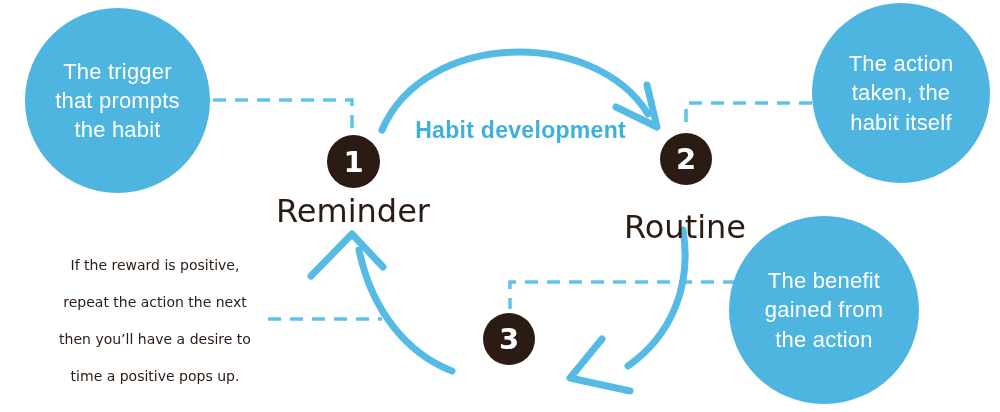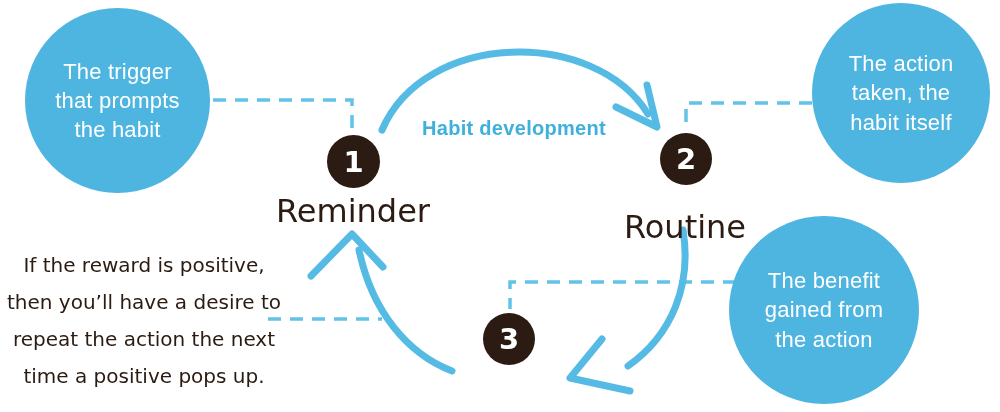--- a/index.html
+++ b/index.html
@@ -34,23 +34,23 @@
   }
   .bubble-inner { width: 78%; }
   .bubble-trigger { left: 25px; top: 8px;  width: 185px; height: 185px; }
   .bubble-action  { left: 812px; top: 3px; width: 178px; height: 180px; }
   .bubble-benefit { left: 729px; top: 216px; width: 190px; height: 188px; }
 
   .title {
     position: absolute;
     left: 402px; top: 117px;
     width: 224px;
-    text-align: center;
+    text-align: right;
     color: #3fafdc;
-    font-size: 20px;
+    font-size: 23px;
     font-weight: bold;
     line-height: 1.15;
     letter-spacing: 0.3px;
   }
 
   .marker {
     position: absolute;
     border-radius: 50%;
     background: #2b1b12;
     color: #ffffff;
@@ -74,26 +74,26 @@
     font-size: 32px;
     font-weight: 500;
     white-space: nowrap;
   }
   .label-1 { left: 273px; top: 192px; }
   .label-2 { left: 605px; top: 208px; }
   .label-3 { left: 431px; top: 363px; }
 
   .note {
     position: absolute;
-    left: 0px; top: 247px;
+    left: 11px; top: 247px;
     width: 288px;
     text-align: center;
     color: #2b1b12;
     font-family: "DejaVu Sans", sans-serif;
-    font-size: 20px;
+    font-size: 14px;
     font-weight: 500;
     line-height: 37px;
   }
   .note div { white-space: nowrap; }
 </style>
 </head>
 <body>
 
 <div class="stage">
 
@@ -136,18 +136,18 @@
   </div>
   <div class="marker marker-3">
     <span>3</span>
   </div>
 
   <div class="step-label label-1">Reminder</div>
   <div class="step-label label-2">Routine</div>
 
   <div class="note">
     <div>If the reward is positive,</div>
+    <div>repeat the action the next</div>
     <div>then you’ll have a desire to</div>
-    <div>repeat the action the next</div>
     <div>time a positive pops up.</div>
   </div>
 
 </div>
 
 </body></html>

